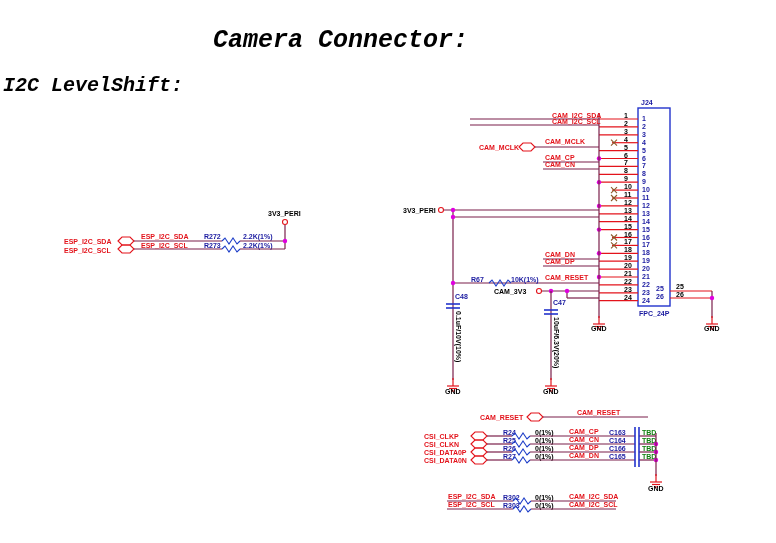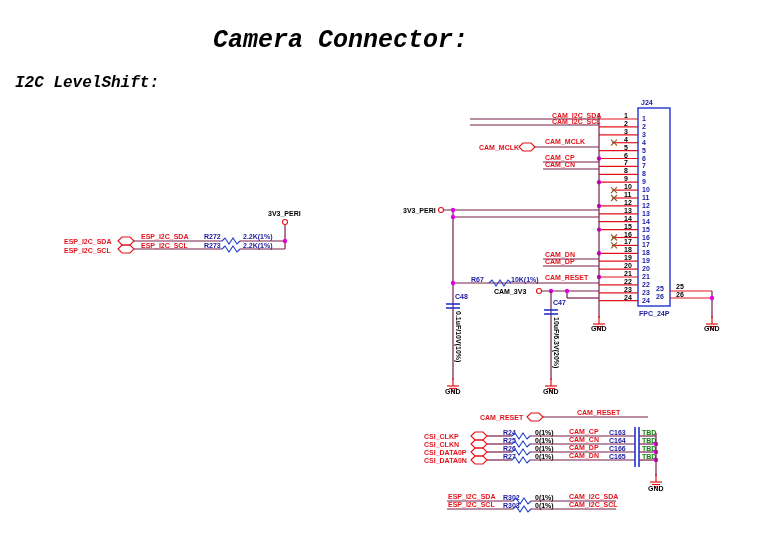--- a/index.html
+++ b/index.html
@@ -1,19 +1,19 @@
 <!DOCTYPE html>
 <html><head>
 <meta charset="utf-8">
 <style>
   html, body { margin: 0; padding: 0; background: #ffffff; }
   body { width: 776px; height: 543px; position: relative; overflow: hidden; }
   .title { position: absolute; font-family: "Liberation Mono", "DejaVu Sans Mono", monospace; font-weight: bold; font-style: italic; color: #000; }
   #title-main { left: 213px; top: 26px; font-size: 25px; }
-  #title-sub { left: 3px; top: 74px; font-size: 16px; margin-left: 12px; }
+  #title-sub { left: 3px; top: 74px; font-size: 20px; }
   svg { position: absolute; left: 0; top: 0; }
   .lbl { font-family: "Liberation Sans", "DejaVu Sans", sans-serif; font-size: 7px; font-weight: bold; }
   .red { fill: #e3131b; }
   .blk { fill: #000; }
   .blu { fill: #1a1aa0; }
   .grn { fill: #108010; }
   .wire { stroke: #7a1f4a; stroke-width: 1.2; fill: none; }
   .pinw { stroke: #e3131b; stroke-width: 1.2; fill: none; }
   .res { stroke: #1e3ec8; stroke-width: 1.1; fill: none; }
   .box { stroke: #2233cc; stroke-width: 1.4; fill: none; }

